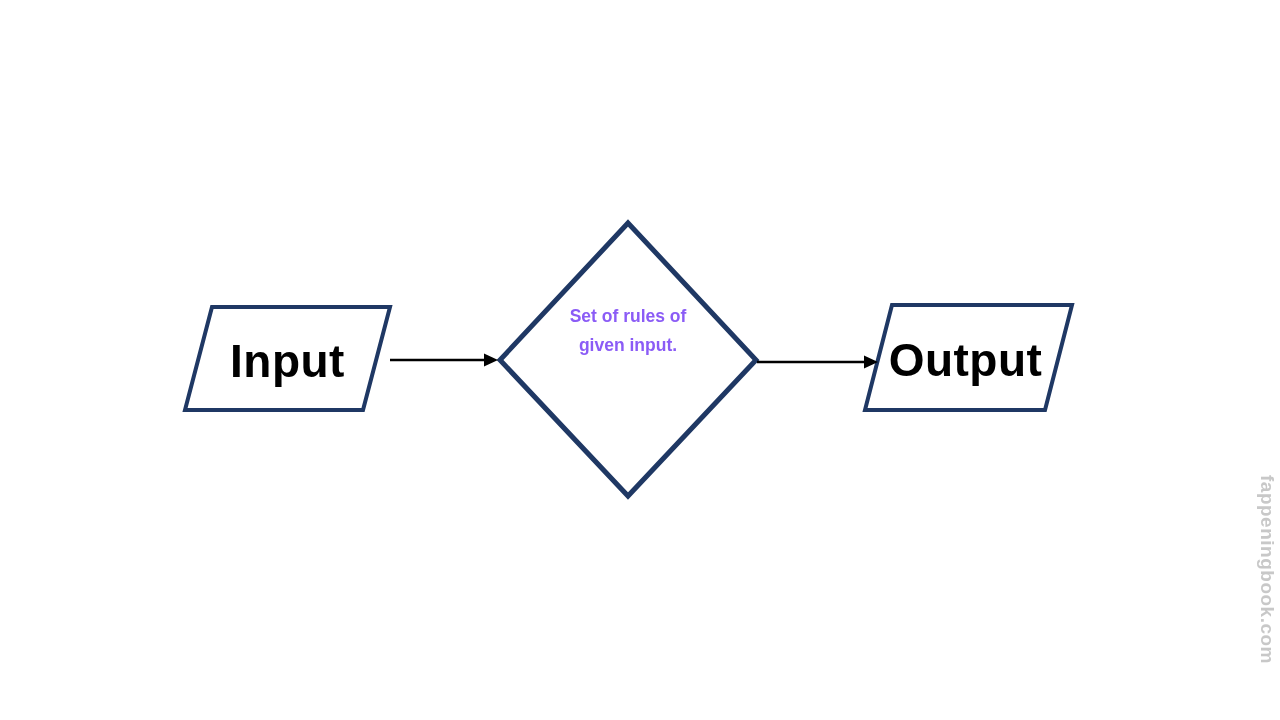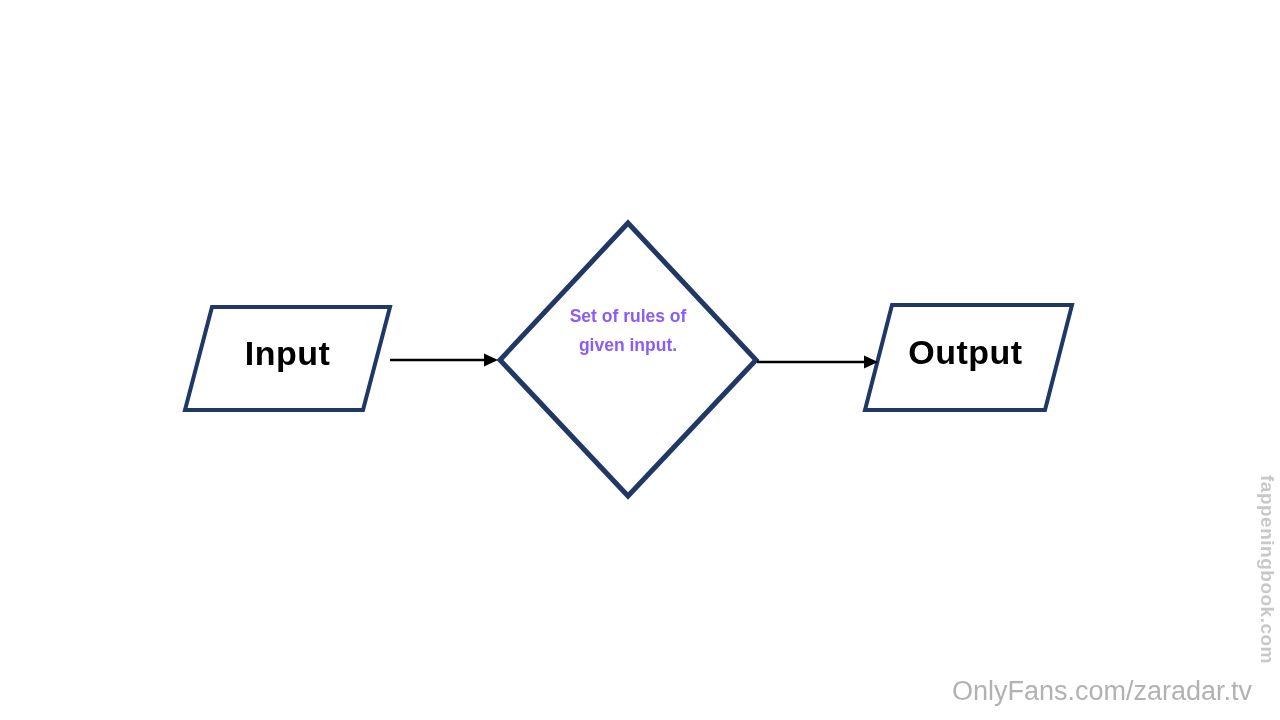--- a/index.html
+++ b/index.html
@@ -22,21 +22,21 @@
     width: 1280px;
     height: 720px;
   }
   .label {
     position: absolute;
     color: #000000;
     font-weight: bold;
     text-align: center;
   }
   .io-label {
-    font-size: 34px;
+    font-size: 46px;
     letter-spacing: 0.5px;
   }
   .input-label {
     left: 195px;
     top: 334px;
     width: 185px;
   }
   .output-label {
     left: 873px;
     top: 333px;
@@ -108,15 +108,14 @@
   <div class="label io-label output-label">Output</div>
 
   <div class="diamond-text">
     <div>Set of rules of</div>
     <div>given input.</div>
   </div>
 
 
   <div class="watermark-vertical">fappeningbook.com</div>
 
-  <div class="watermark-bottom">OnlyFans.com/zaradar.tv</div>
 
 </div>
 
 </body></html>

